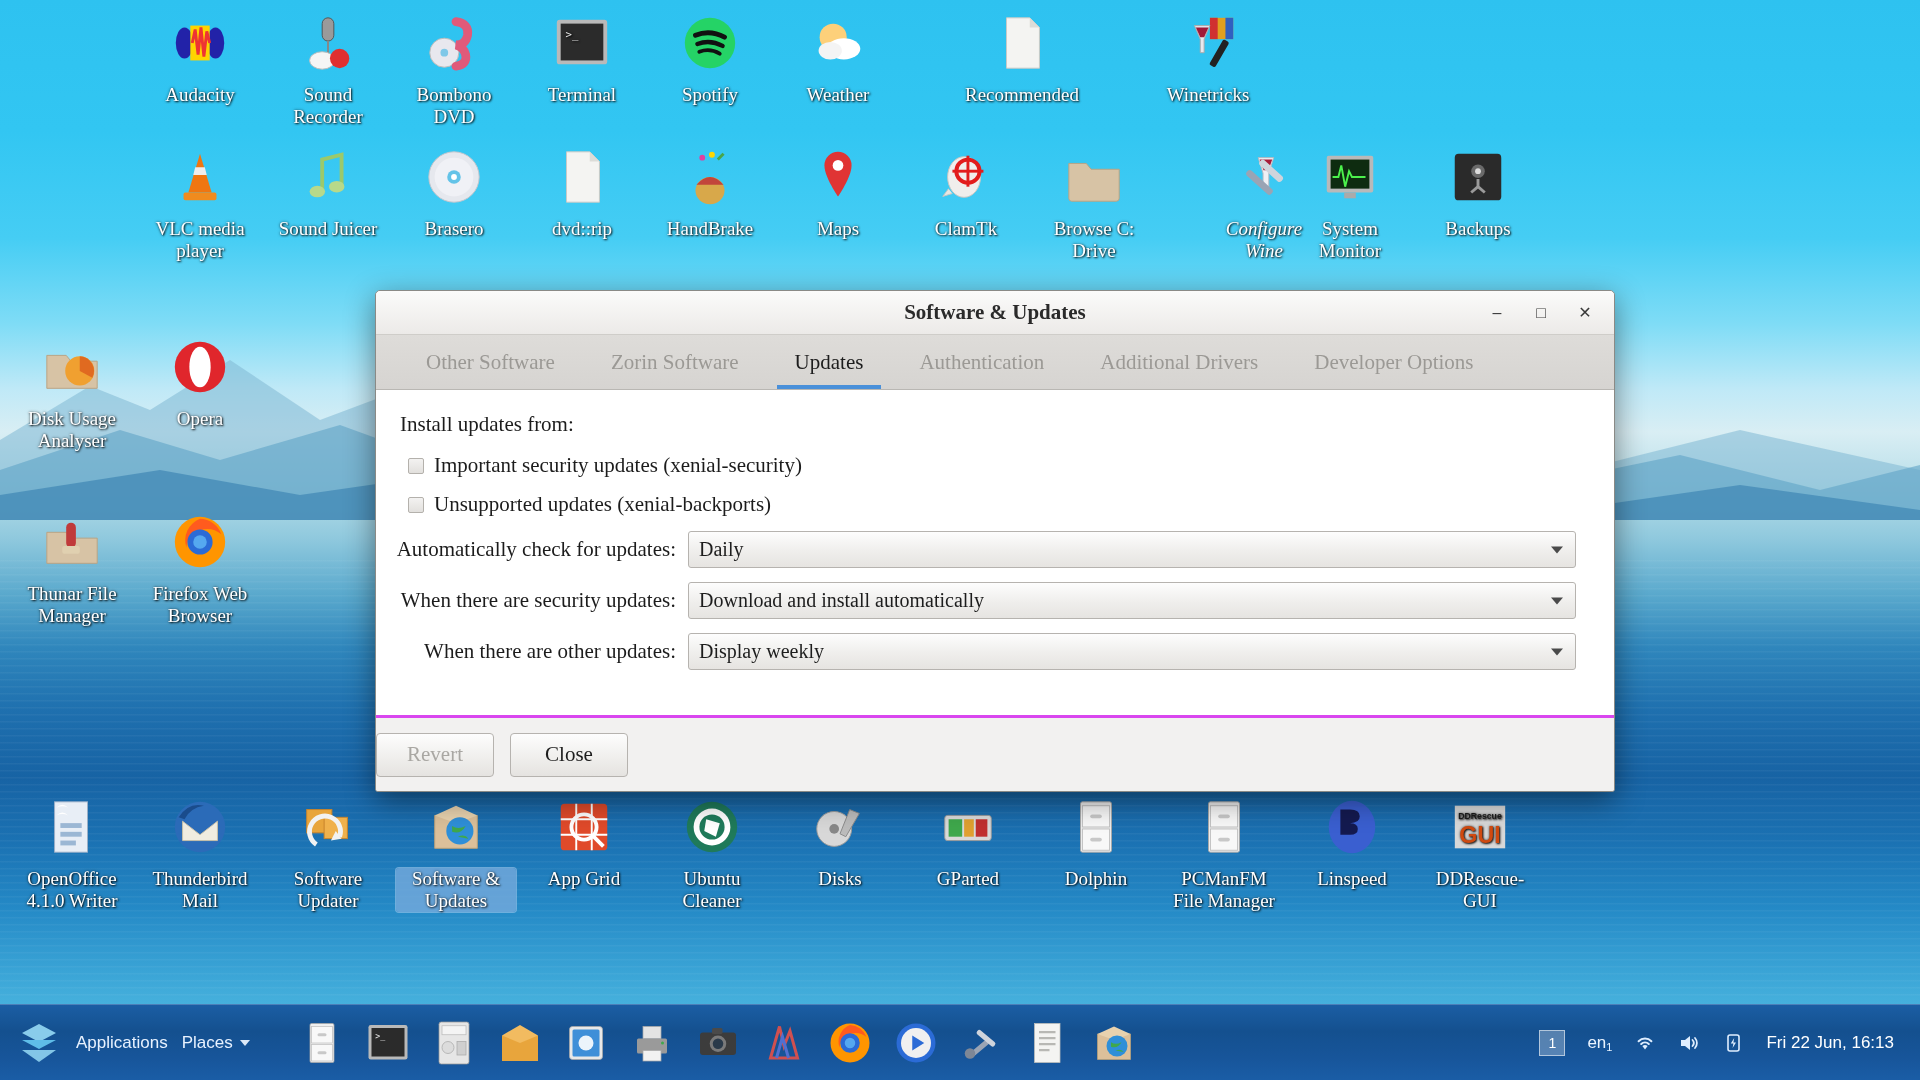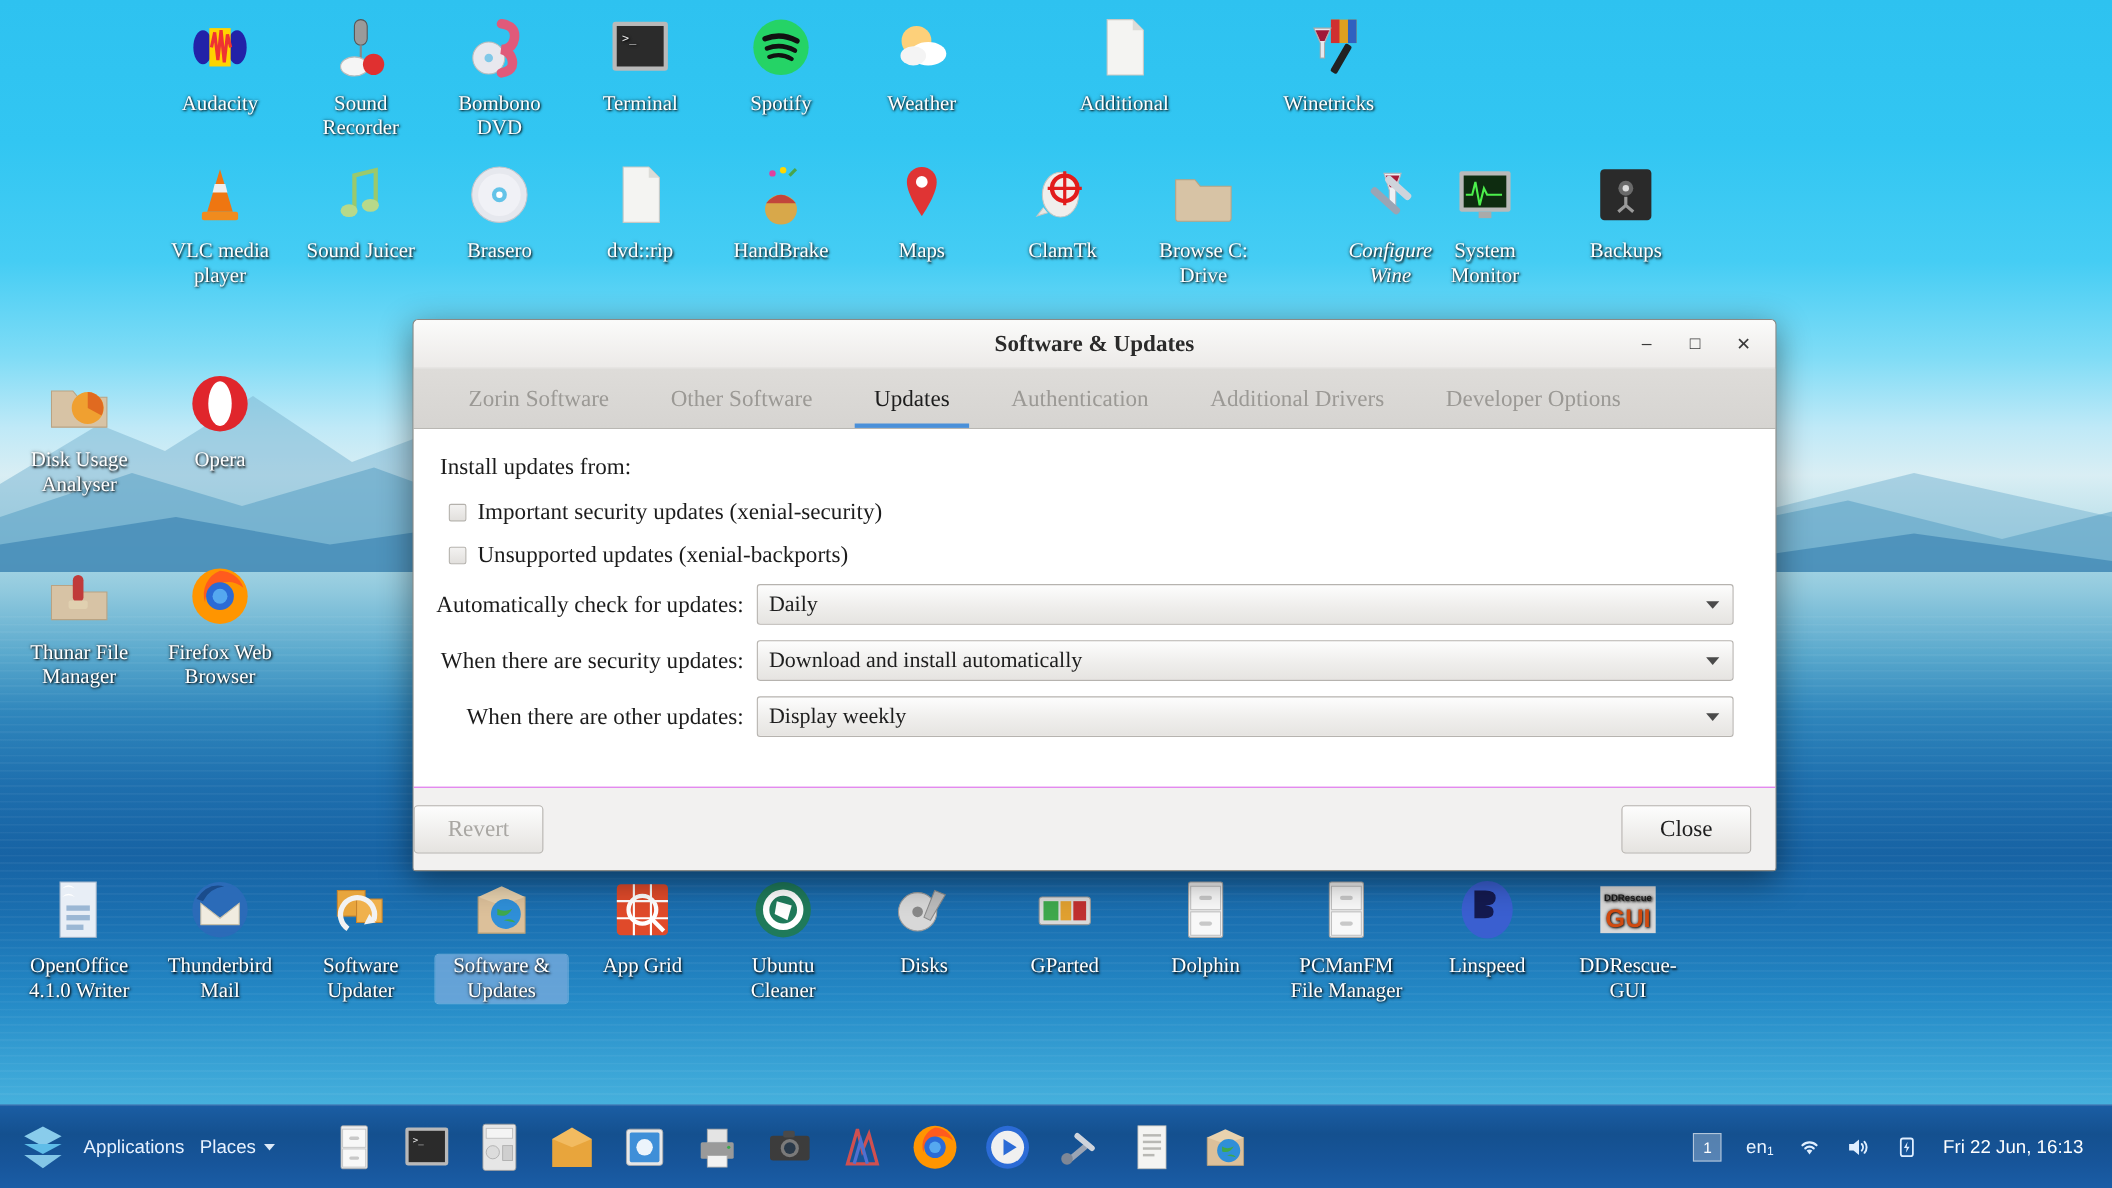--- a/index.html
+++ b/index.html
@@ -215,22 +215,22 @@
     position: absolute; right: 12px; top: 50%;
     width: 0; height: 0;
     border-left: 6px solid transparent; border-right: 6px solid transparent;
     border-top: 7px solid #4a4a4a;
     transform: translateY(-50%);
   }
 
   #footer {
     flex: 0 0 76px; height: 76px;
     background: #f2f1f0;
-    border-top: 1px solid #d946ef;
-    display: flex; align-items: center; justify-content: space-between;
+    border-top: 3px solid #d946ef;
+    display: flex; align-items: center; justify-content: flex-start;
     gap: 16px; padding-right: 22px;
   }
   .dlgbtn {
     min-width: 118px; height: 44px;
     background: linear-gradient(to bottom,#fdfdfd 0%,#f0efed 55%,#e5e3e0 100%);
     border: 1px solid #b6b3af; border-radius: 4px;
     font-family: "Liberation Serif", serif;
     font-size: 21px; color: #1d1d1d;
     display: flex; align-items: center; justify-content: center;
     cursor: pointer;
@@ -313,21 +313,21 @@
         </span>
         <span class="lbl">Weather</span>
       </div>
       <div class="dicon" style="left: 962px; top: 6px;">
         <span class="glyph">
           <svg class="art" viewBox="0 0 64 64" width="62" height="62">
             <path d="M16 6 h24 l10 10 v42 h-34 z" fill="#f4f4f2" stroke="#c9c9c5"></path>
             <path d="M40 6 v10 h10" fill="#dcdcd8"></path>
           </svg>
         </span>
-        <span class="lbl">Additional</span>
+        <span class="lbl">Recommended</span>
       </div>
       <div class="dicon" style="left: 1148px; top: 6px;">
         <span class="glyph">
           <svg class="art" viewBox="0 0 64 64" width="62" height="62">
             <rect x="34" y="6" width="24" height="22" fill="#e0a020"></rect>
             <rect x="34" y="6" width="8" height="22" fill="#d03030"></rect>
             <rect x="50" y="6" width="8" height="22" fill="#3060c0"></rect>
             <path d="M18 14 h16 l-6 14 v14 h-4 v-14 z" fill="#e8e8ee" stroke="#aaa"></path>
             <path d="M19.5 16 h13 l-4.5 10 h-4 z" fill="#a01838"></path>
             <rect x="40" y="28" width="7" height="30" rx="2" fill="#222" transform="rotate(30 44 43)"></rect>
@@ -680,22 +680,22 @@
     <div id="titlebar">
       <div id="title-text">Software &amp; Updates</div>
       <div id="win-buttons">
         <div class="winbtn">–</div>
         <div class="winbtn">□</div>
         <div class="winbtn">✕</div>
       </div>
     </div>
 
     <div id="tabstrip">
+        <div class="tab">Other Software</div>
         <div class="tab">Zorin Software</div>
-        <div class="tab">Other Software</div>
         <div class="tab active">Updates</div>
         <div class="tab">Authentication</div>
         <div class="tab">Additional Drivers</div>
         <div class="tab">Developer Options</div>
       </div>
 
     <div id="content">
       <div id="install-label">Install updates from:</div>
       <div id="checkbox-area">
           <div class="check-row">

